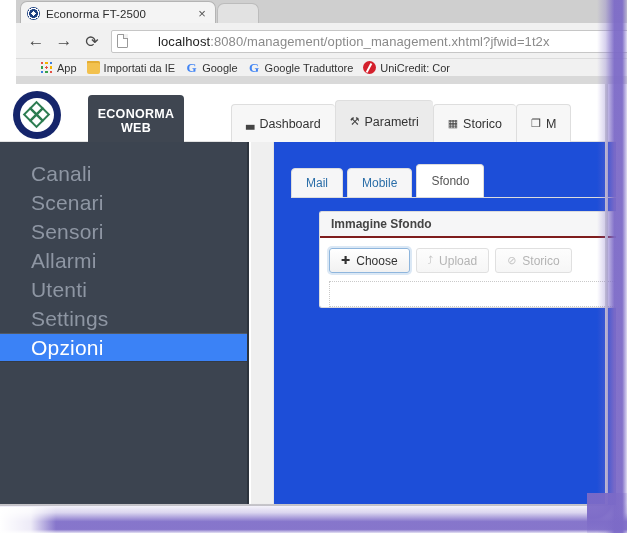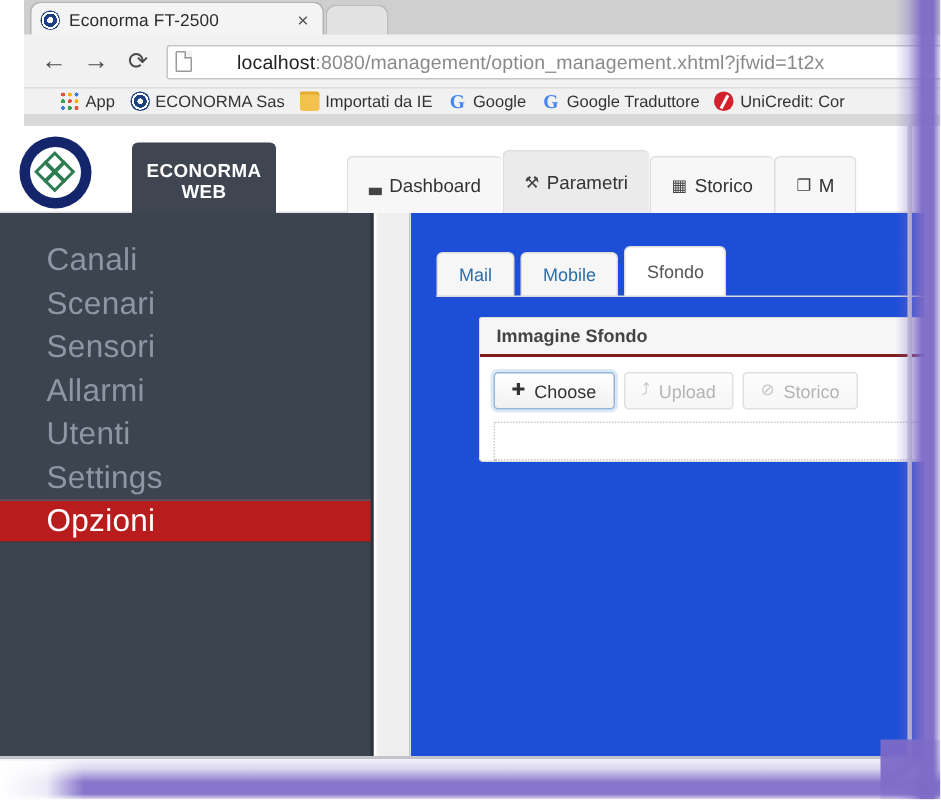--- a/index.html
+++ b/index.html
@@ -100,21 +100,21 @@
   .tnav:last-child { border-right:1px solid #dedede; }
   .tnav.active { background:#ebebeb; height:42px; }
   .tnav .ti { font-size:11px; margin-right:5px; color:#444; }
 
   .body { position:absolute; left:0; top:58px; width:616px; height:363px; }
 
   .sidebar { position:absolute; left:0; top:0; width:249px; height:363px;
              background:#3c4450; border-right:2px solid #2c333d; }
   .side-item { height:29px; padding-left:31px; display:flex; align-items:center;
                color:#8e96a3; font-size:21px; letter-spacing:.2px; }
-  .side-item.active { background:#b91c1c; color:#ffffff;
+  .side-item.active { background:#3b82f6; color:#ffffff;
                border-top:1px solid #515a66; border-bottom:1px solid #333b45; }
 
   .content { position:absolute; left:251px; top:0; width:365px; height:363px;
              background:#efefef; }
   .content-inner { position:absolute; left:22px; top:0; width:354px; height:363px;
              background:#1d4ed8; border-left:1px solid #e4e4e4; }
 
   .subtabs { position:absolute; left:17px; top:22px; height:34px; display:flex;
              align-items:flex-end; }
   .stab { height:30px; padding:0 14px; background:#f6f6f7;
@@ -197,24 +197,20 @@
         <span class="url"><b>localhost</b><span>:8080/management/option_management.xhtml?jfwid=1t2x</span></span>
       </div>
     </div>
 
     <div class="bookmarks">
       <div class="bm">
         <span class="bm-ico ico-apps"></span>
         <span>App</span>
       </div>
       <div class="bm">
-        <span class="bm-ico ico-econ"></span>
-        <span>ECONORMA  Sas</span>
-      </div>
-      <div class="bm">
         <span class="bm-ico ico-folder"></span>
         <span>Importati da IE</span>
       </div>
       <div class="bm">
         <span class="bm-ico ico-g">G</span>
         <span>Google</span>
       </div>
       <div class="bm">
         <span class="bm-ico ico-g">G</span>
         <span>Google Traduttore</span>

